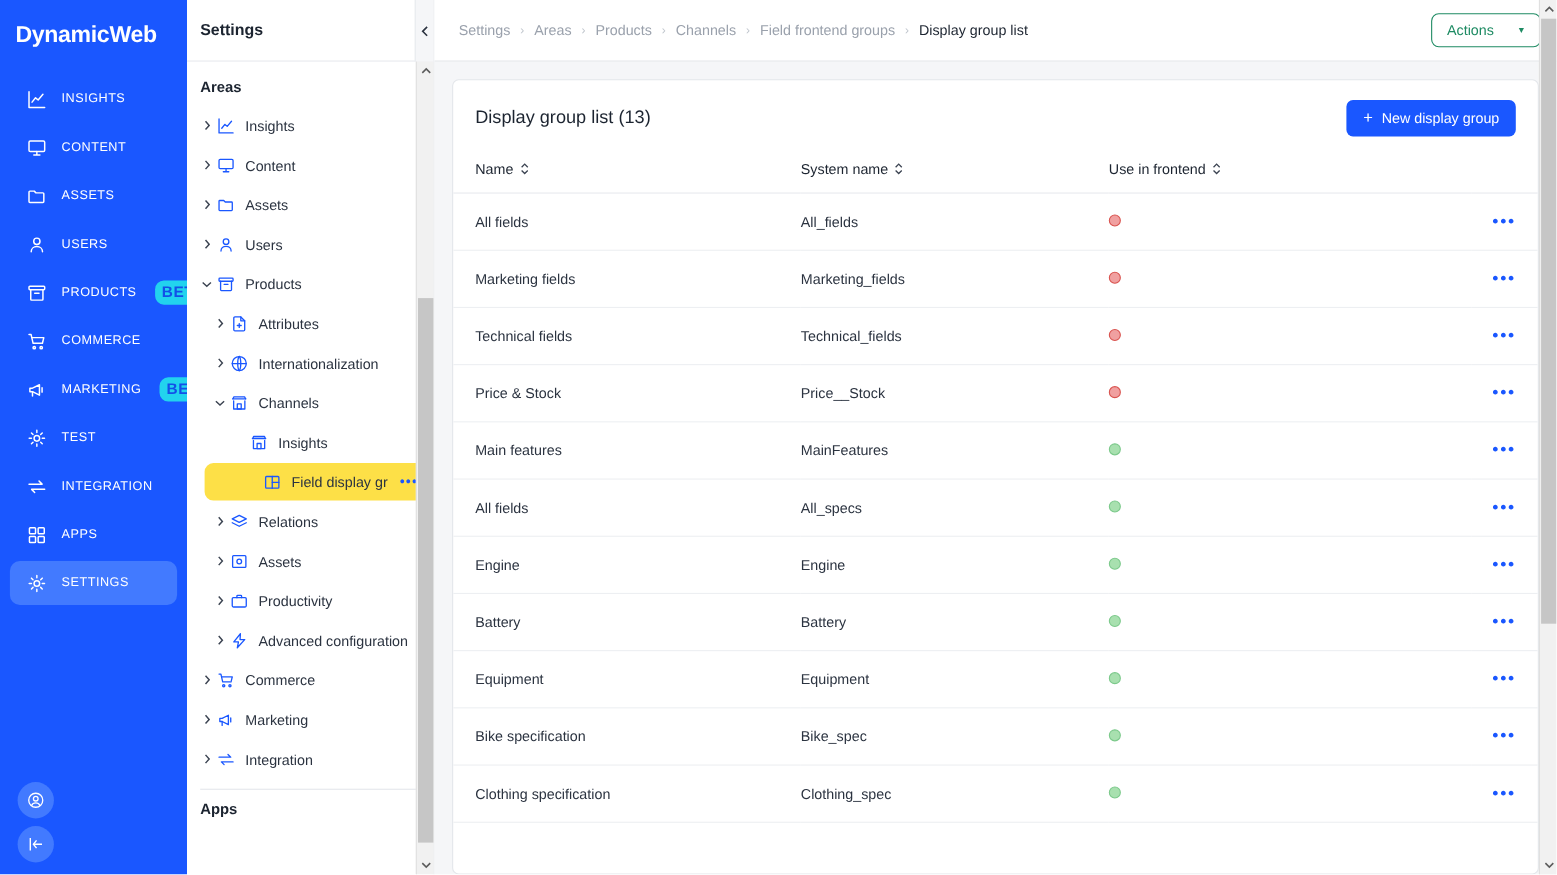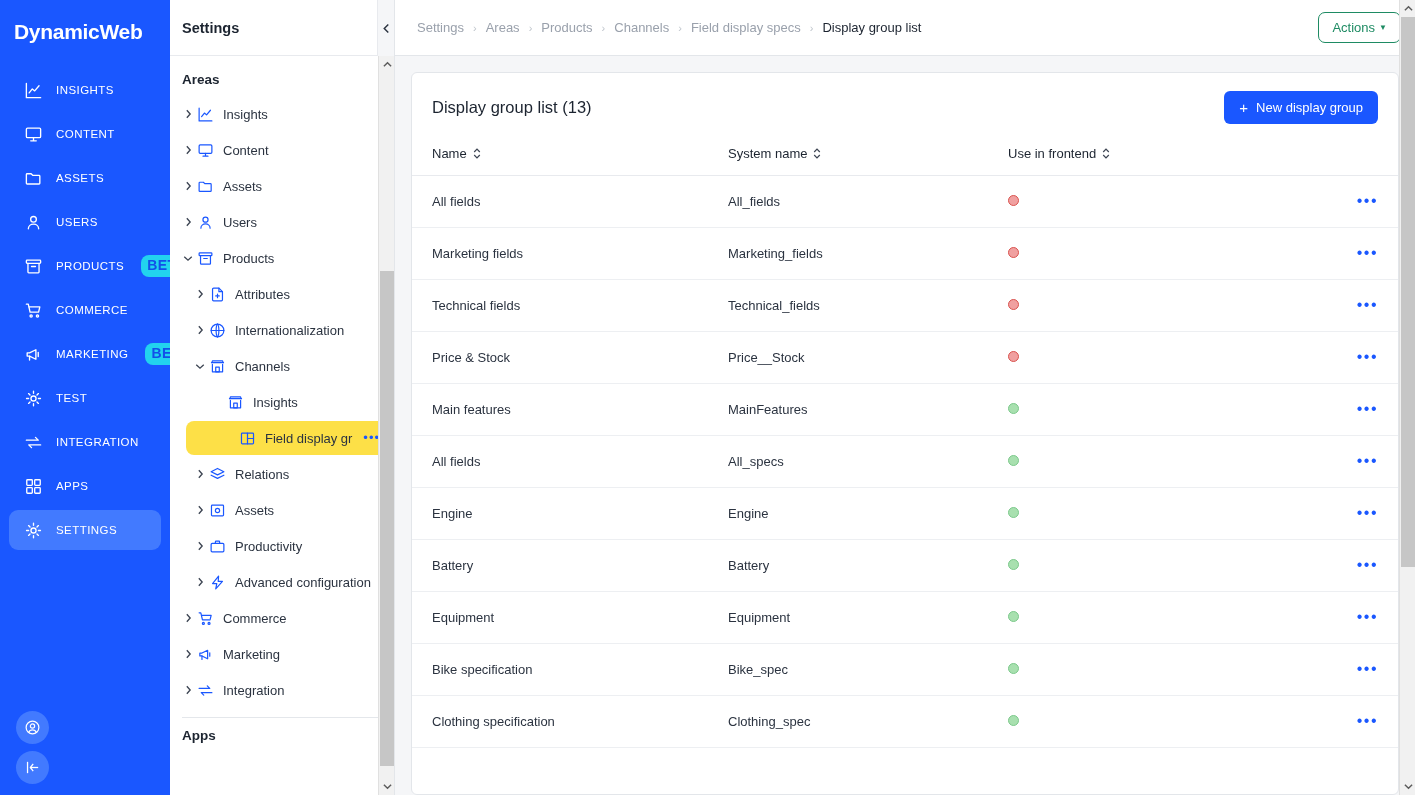--- a/index.html
+++ b/index.html
@@ -139,21 +139,21 @@
   .crumbs { display: flex; align-items: center; gap: 9px; }
   .crumb { font-size: 13px; color: #9AA1AC; cursor: pointer; white-space: nowrap; }
   .crumb.current { color: #1C2430; cursor: default; }
   .crumb-sep { font-size: 11px; color: #BFC5CC; }
   .actions-btn {
     margin-left: auto;
     border: 1px solid #1E8B63; color: #1E8B63;
     background: #fff; border-radius: 7px;
     height: 31px; padding: 0 13px;
     font-size: 13px; font-family: "Liberation Sans", sans-serif;
-    display: flex; align-items: center; gap: 4px; cursor: pointer;
+    display: flex; align-items: center; gap: 21px; cursor: pointer;
   }
   .caret { font-size: 8px; }
 
   .content-area {
     flex: 1; padding: 16px 16px 0 16px;
     overflow: hidden; position: relative;
   }
   .card {
     background: #fff; border: 1px solid #E3E6EA;
     border-radius: 6px; height: 100%;
@@ -605,21 +605,21 @@
     <div class="topbar">
       <div class="crumbs" id="crumbs">
           <span class="crumb">Settings</span>
           <span class="crumb-sep">›</span>
           <span class="crumb">Areas</span>
           <span class="crumb-sep">›</span>
           <span class="crumb">Products</span>
           <span class="crumb-sep">›</span>
           <span class="crumb">Channels</span>
           <span class="crumb-sep">›</span>
-          <span class="crumb">Field display specs</span>
+          <span class="crumb">Field frontend groups</span>
           <span class="crumb-sep">›</span>
           <span class="crumb current">Display group list</span>
         </div>
       <button class="actions-btn">
         <span>Actions</span>
         <span class="caret">▼</span>
       </button>
     </div>
 
     <div class="content-area">

